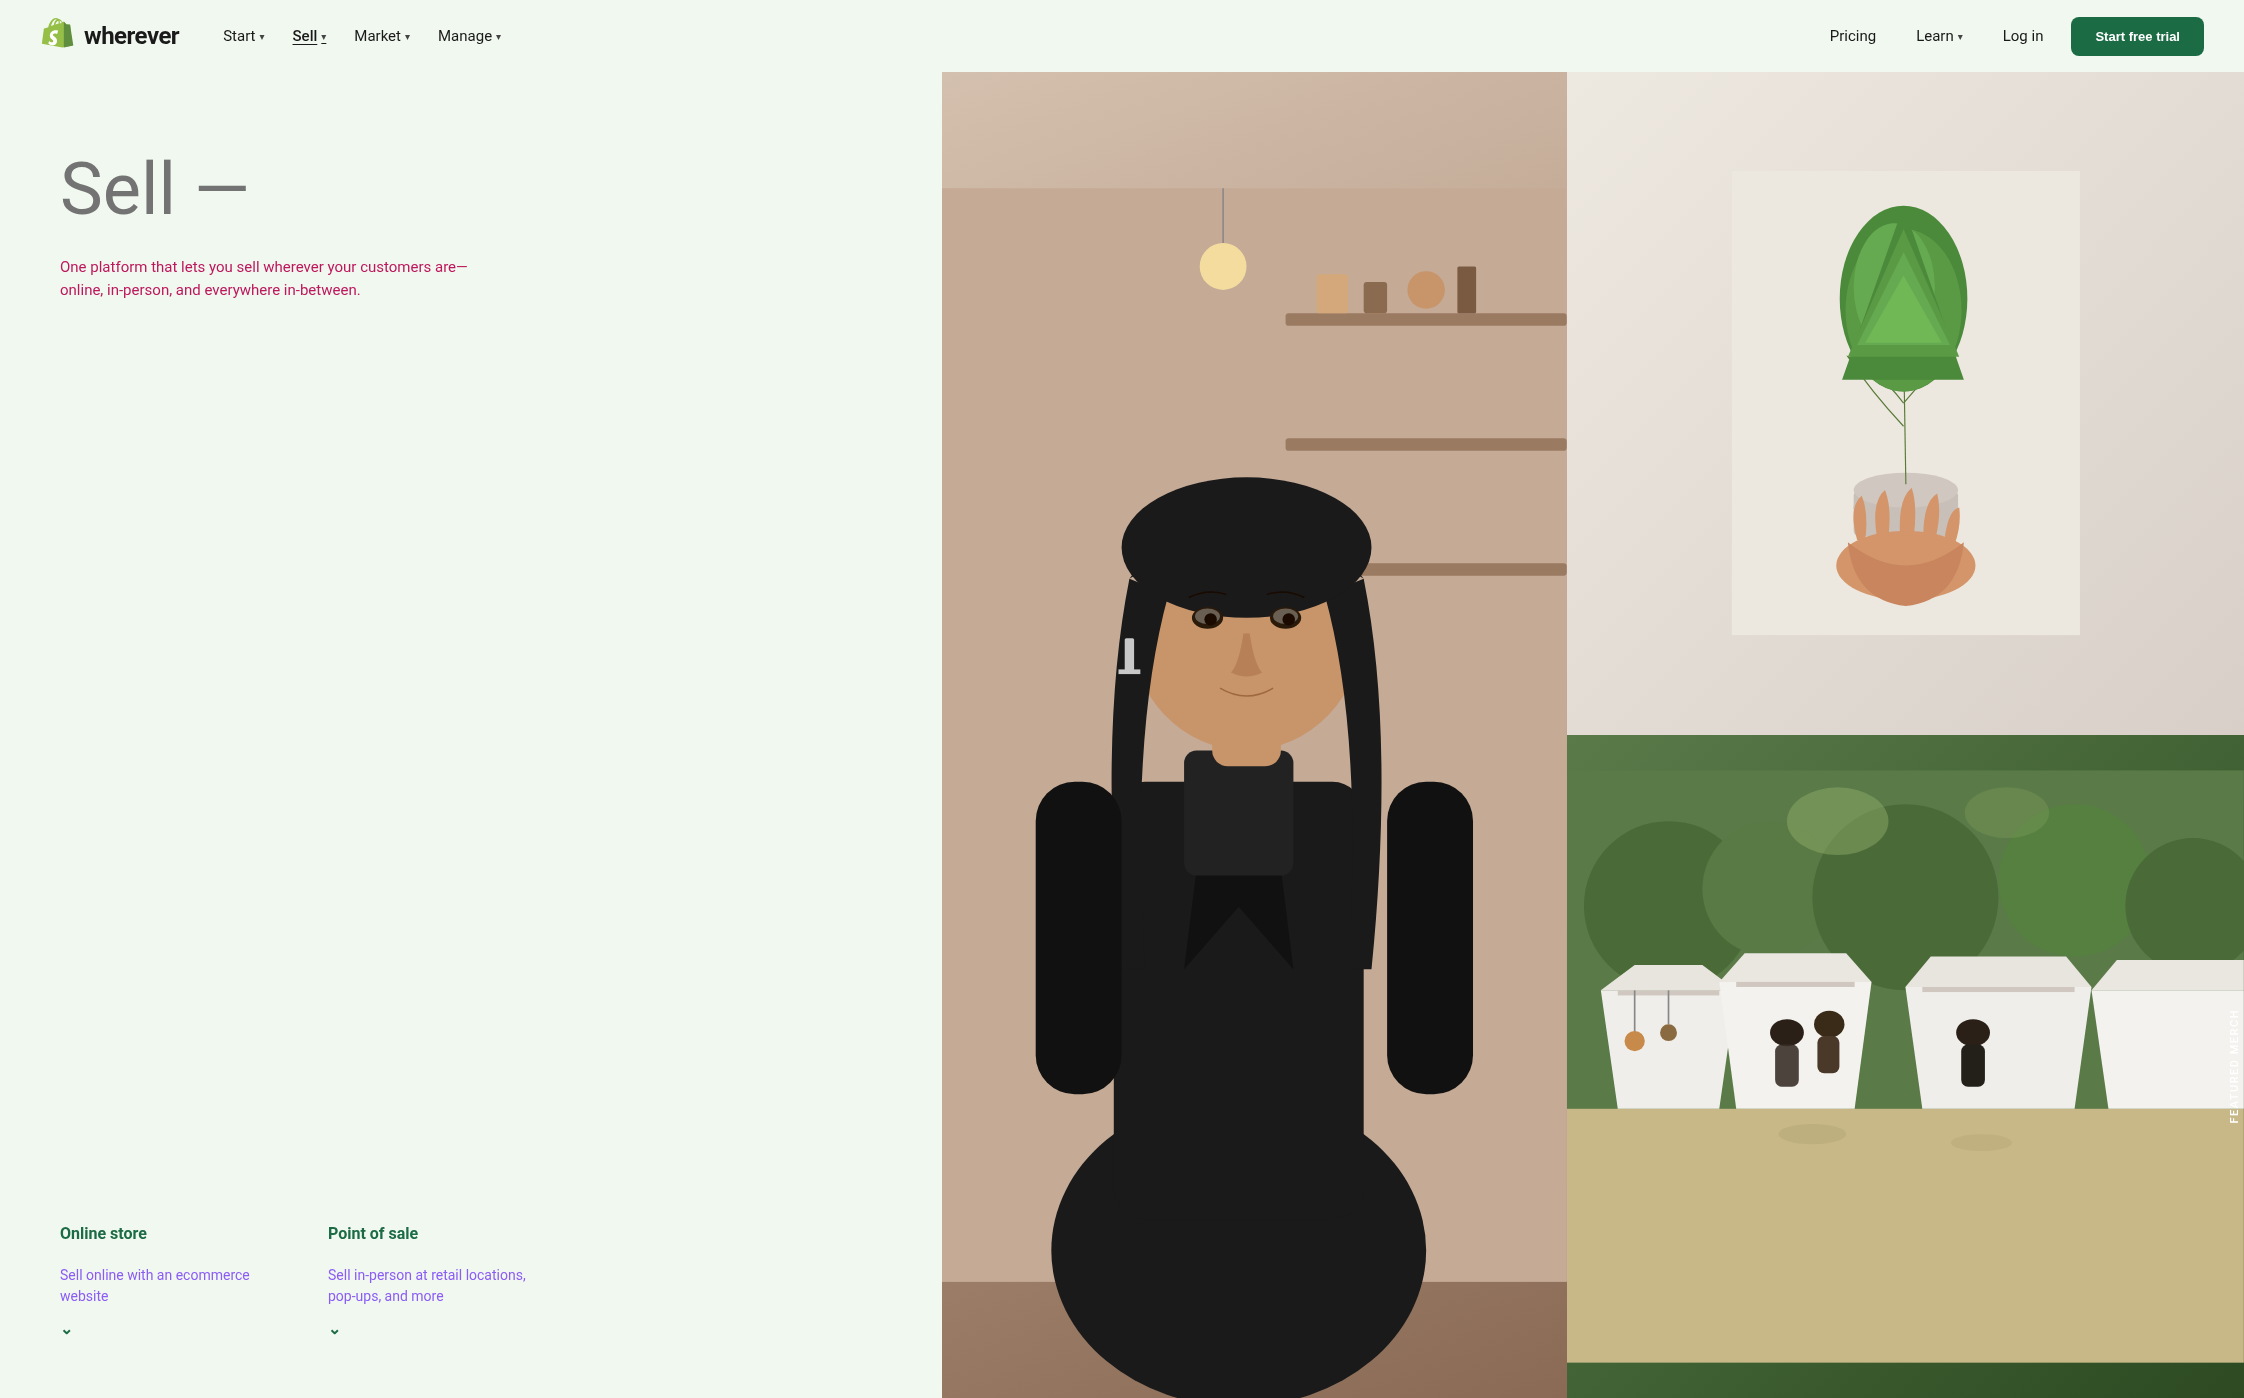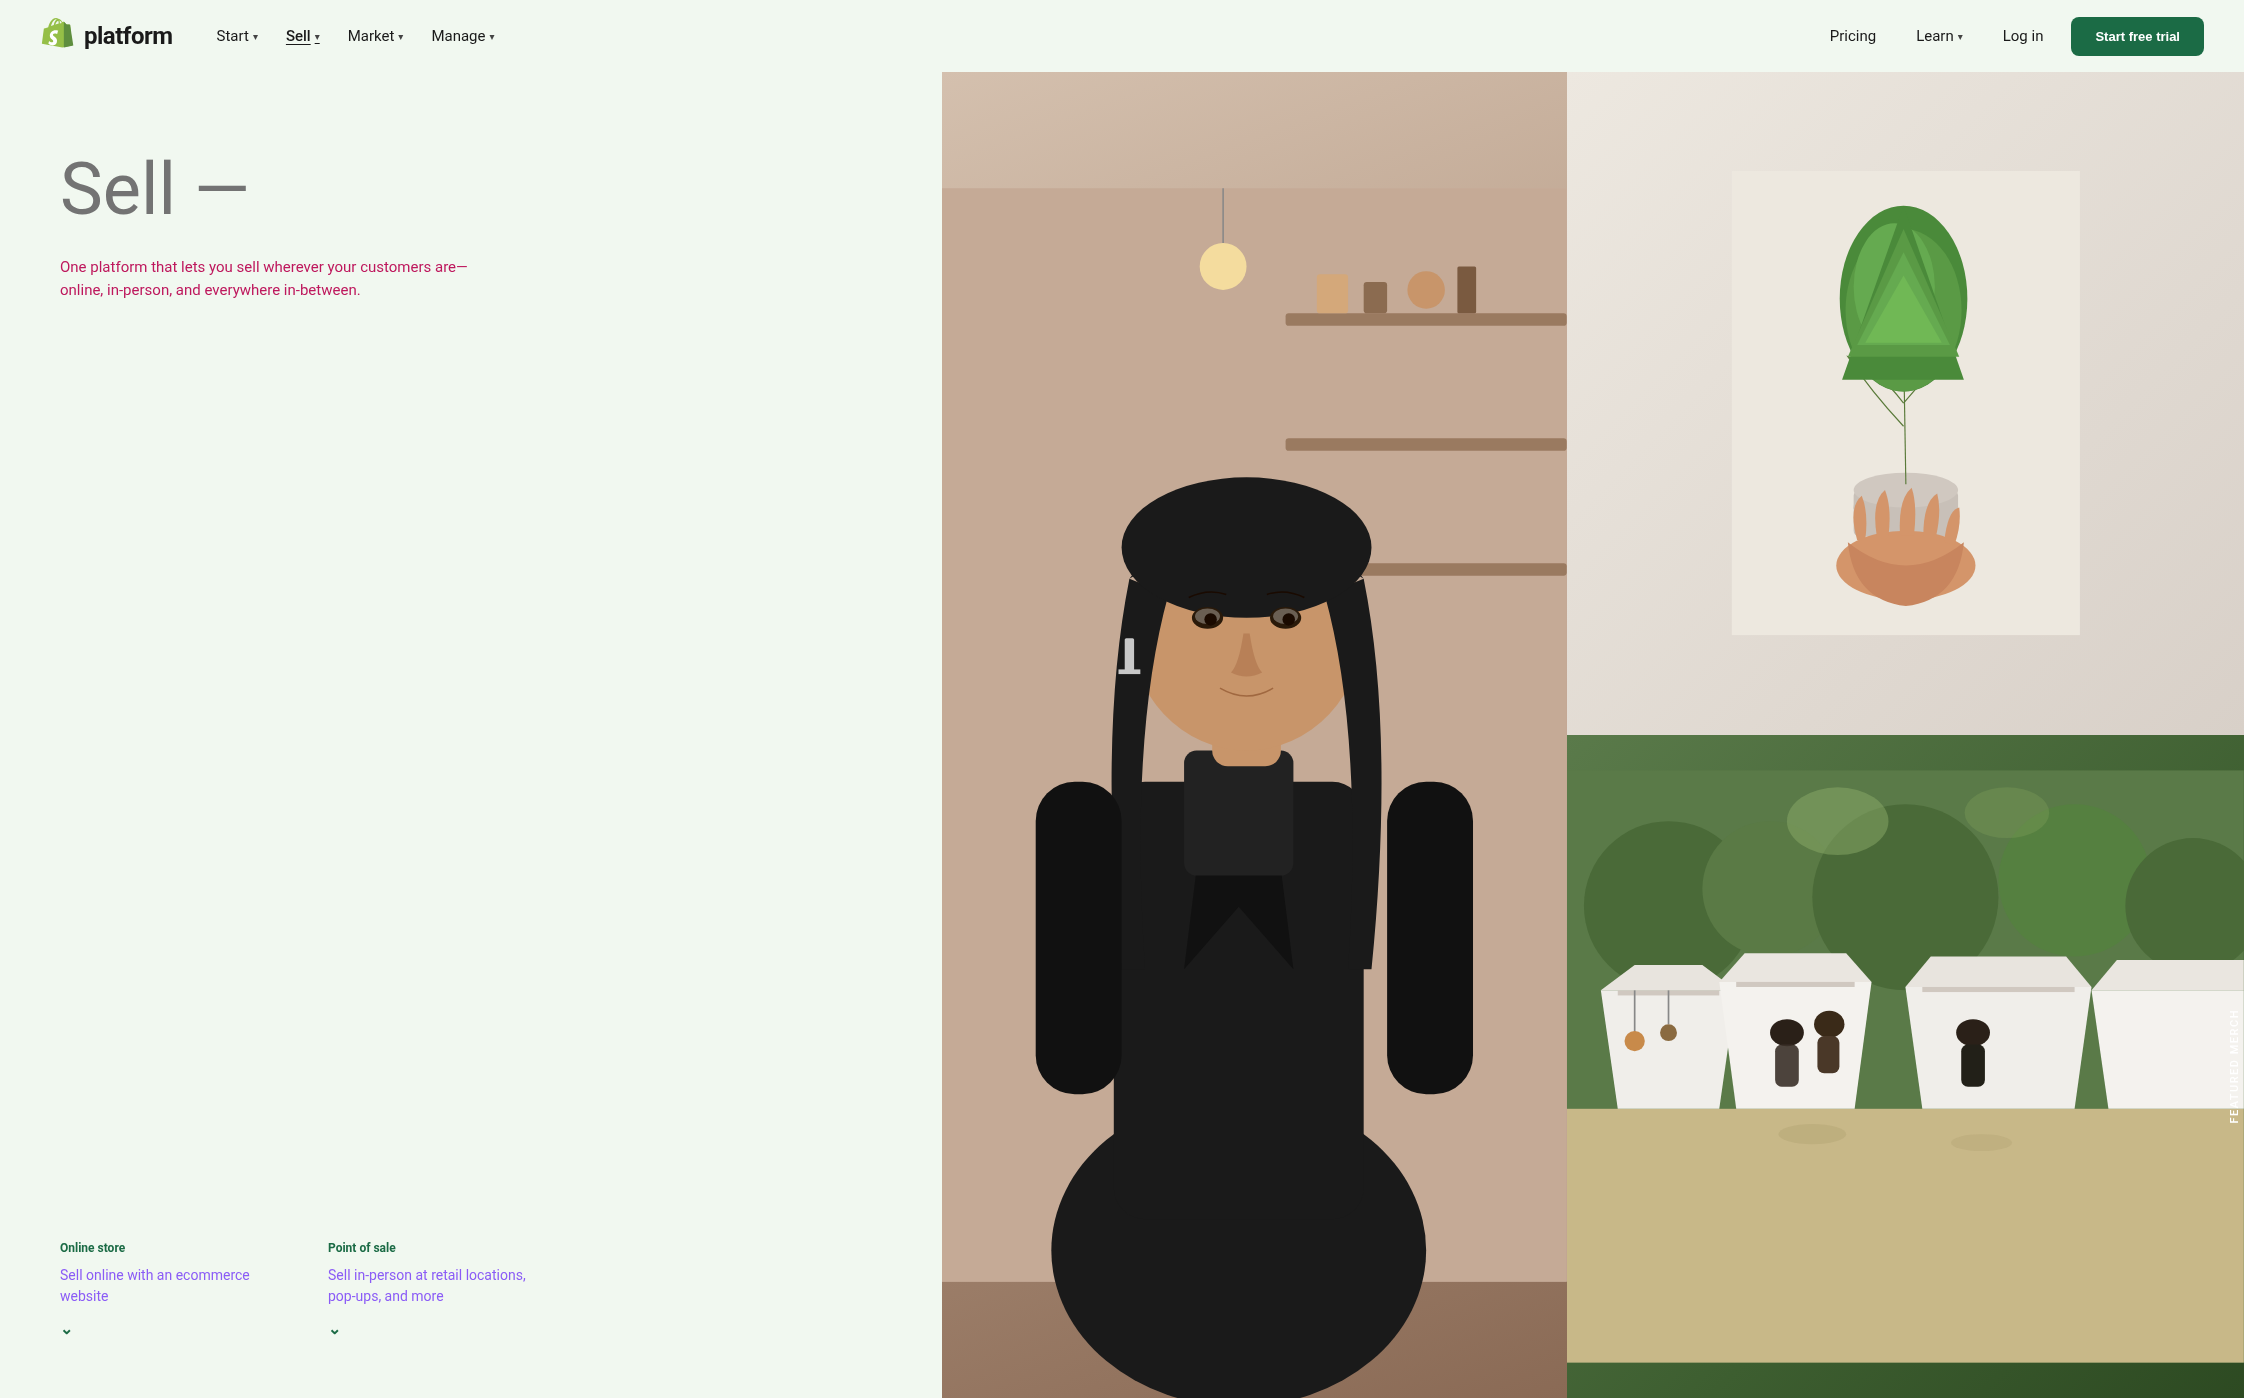--- a/index.html
+++ b/index.html
@@ -138,24 +138,24 @@
     
     .feature-cards {
       display: flex;
       gap: 48px;
       margin-top: auto;
     }
     .feature-card {
       max-width: 220px;
     }
     .feature-card-title {
-      font-size: 12px;
+      font-size: 16px;
       font-weight: 700;
       color: #1b6b45;
-      margin-bottom: 10px;
+      margin-bottom: 22px;
     }
     .feature-card-desc {
       font-size: 14px;
       color: #8b5cf6;
       line-height: 1.5;
       margin-bottom: 12px;
     }
     .feature-chevron {
       color: #1b6b45;
       font-size: 16px;
@@ -252,21 +252,21 @@
 </head>
 <body>
 
 <nav>
   <a class="nav-logo" href="#">
     <svg class="shopify-bag-icon" viewBox="0 0 50 56" fill="none" xmlns="http://www.w3.org/2000/svg">
       <path d="M43.9 10.8c0-.3-.3-.4-.5-.4s-4.5-.1-4.5-.1S35 6.5 34.6 6.1c-.4-.4-1.2-.3-1.5-.2 0 0-.7.2-1.8.5-.2-.6-.5-1.3-.9-2C29.2 2.5 27.5 1 25.5 1c-.1 0-.3 0-.4.1-.1-.1-.1-.1-.2-.2C24 .3 23.1 0 22.1 0c-7.6.2-11.2 9.5-12.3 14.3-2.9.9-5 1.5-5.3 1.6C3 16.4 3 16.4 2.9 17.5 2.8 18.3 0 40 0 40l31.8 5.9L47 42.8S43.9 11.1 43.9 10.8zM30.8 7.6l-2.9.9c0-.3 0-.5 0-.8 0-1.5-.2-2.7-.6-3.7 1.4.2 2.4 1.8 3.5 3.6zM25.4 4.1c.4 1 .7 2.4.7 4.3v.3l-5.3 1.6C21.9 6.8 23.5 4.5 25.4 4.1zM22 2.1c.3 0 .6.1.9.2C21 3.6 19.1 6.4 18.4 11l-4.2 1.3C15.4 8.1 18.2 2.2 22 2.1z" fill="#95BF47"></path>
       <path d="M43.4 10.4c-.2 0-4.5-.1-4.5-.1s-3.9-3.8-4.3-4.2c-.2-.1-.3-.2-.5-.2v39.9l14.9-3.2S43.9 11.1 43.9 10.8c0-.3-.3-.4-.5-.4z" fill="#5E8E3E"></path>
       <path d="M25.5 18.2l-1.8 6.7s-1.6-.8-3.5-.8c-2.8 0-3 1.8-3 2.2 0 2.4 6.3 3.3 6.3 9 0 4.4-2.8 7.3-6.6 7.3-4.6 0-6.9-2.9-6.9-2.9l1.2-4s2.4 2.1 4.4 2.1c1.3 0 1.9-.8 1.9-1.8 0-3.1-5.2-3.3-5.2-8.5 0-4.4 3.1-8.6 9.5-8.6 2.5.1 3.7.7 3.7.3z" fill="#fff"></path>
     </svg>
-    <span class="nav-logo-text">platform</span>
+    <span class="nav-logo-text">wherever</span>
   </a>
 
   <div class="nav-links">
     <a class="nav-link">
       <span>Start</span>
       <span class="nav-chevron">▾</span>
     </a>
     <a class="nav-link active">
       <span>Sell</span>
       <span class="nav-chevron">▾</span>

